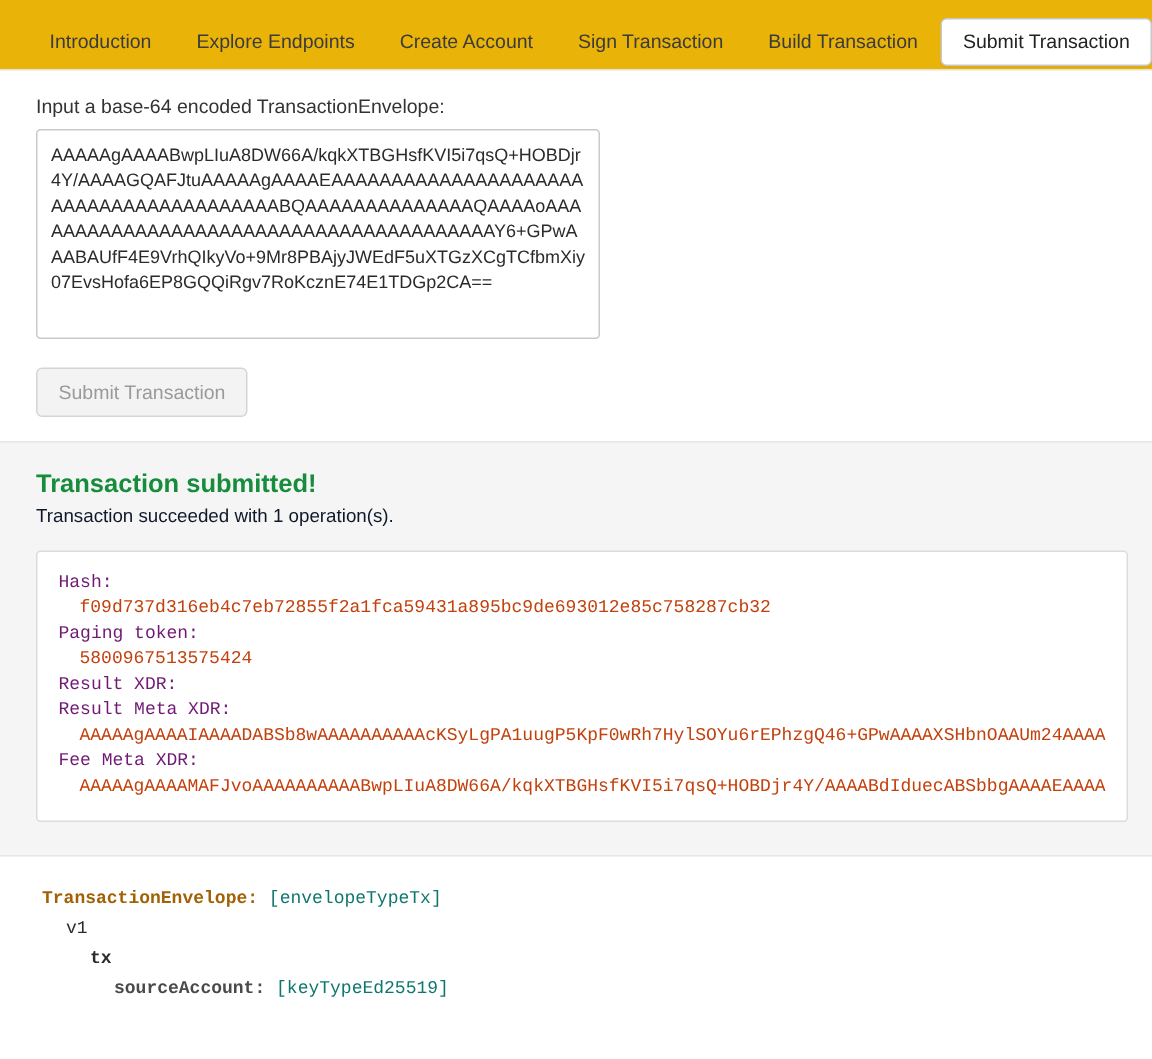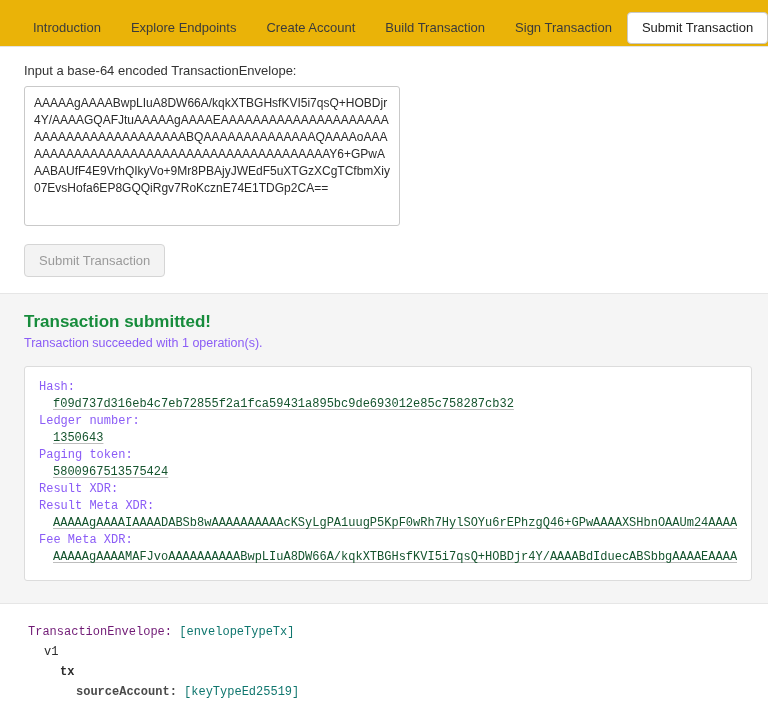--- a/index.html
+++ b/index.html
@@ -90,73 +90,72 @@
     padding: 18px 16px 22px 24px;
   }
   .result-title {
     color: #178c3c;
     font-size: 17px;
     font-weight: bold;
     margin: 0 0 4px 0;
   }
   .result-sub {
     font-size: 12.5px;
-    color: #8b5cf6;
+    color: #0f172a;
     margin-bottom: 16px;
   }
   .result-card {
     background: #ffffff;
     border: 1px solid #dcdcdc;
     border-radius: 3px;
     padding: 12px 14px 14px 14px;
     font-family: "Liberation Mono", monospace;
     font-size: 12px;
     line-height: 17px;
     overflow: hidden;
     white-space: nowrap;
   }
   .kv-key {
-    color: #8b5cf6;
+    color: #701a75;
   }
   .kv-val {
     display: block;
     padding-left: 14px;
-    color: #14532d;
-    text-decoration: underline;
+    color: #c2410c;
     text-decoration-color: #bdbdbd;
     text-underline-offset: 2px;
     white-space: nowrap;
     overflow: hidden;
   }
 
   
   .tree {
     padding: 18px 24px 0 28px;
     font-family: "Liberation Mono", monospace;
     font-size: 12px;
     line-height: 20px;
     color: #2b2b2b;
   }
   .tree-row { white-space: nowrap; overflow: hidden; }
-  .tree-root { font-weight: normal; color: #701a75; }
+  .tree-root { font-weight: bold; color: #a16207; }
   .lvl1 { padding-left: 16px; }
   .lvl2 { padding-left: 32px; font-weight: bold; }
   .lvl3 { padding-left: 48px; color: #6f6f6f; }
   .field-name { color: #4a4a4a; font-weight: bold; }
   .type-tag { color: #0f766e; font-weight: normal; text-align: center; }
 </style>
 </head>
 <body>
 
 <div class="tabbar">
   <div class="tab">Introduction</div>
   <div class="tab">Explore Endpoints</div>
   <div class="tab">Create Account</div>
+  <div class="tab">Sign Transaction</div>
   <div class="tab">Build Transaction</div>
-  <div class="tab">Sign Transaction</div>
   <div class="tab active">Submit Transaction</div>
 
 </div>
 
 <div class="input-section">
   <div class="input-label">Input a base-64 encoded TransactionEnvelope:</div>
   <textarea class="envelope-box" style="">AAAAAgAAAABwpLIuA8DW66A/kqkXTBGHsfKVI5i7qsQ+HOBDjr4Y/AAAAGQAFJtuAAAAAgAAAAEAAAAAAAAAAAAAAAAAAAAAAAAAAAAAAAAAAAAAAAABQAAAAAAAAAAAAAAQAAAAoAAAAAAAAAAAAAAAAAAAAAAAAAAAAAAAAAAAAAAAAY6+GPwAAABAUfF4E9VrhQIkyVo+9Mr8PBAjyJWEdF5uXTGzXCgTCfbmXiy07EvsHofa6EP8GQQiRgv7RoKcznE74E1TDGp2CA==</textarea>
   <div>
     <button class="submit-btn">Submit Transaction</button>
   </div>
@@ -164,24 +163,20 @@
 
 <div class="results">
   <div class="result-title">Transaction submitted!</div>
   <div class="result-sub">Transaction succeeded with 1 operation(s).</div>
   <div class="result-card">
     <div>
       <span class="kv-key">Hash:</span>
       <span class="kv-val">f09d737d316eb4c7eb72855f2a1fca59431a895bc9de693012e85c758287cb32</span>
     </div>
     <div>
-      <span class="kv-key">Ledger number:</span>
-      <span class="kv-val">1350643</span>
-    </div>
-    <div>
       <span class="kv-key">Paging token:</span>
       <span class="kv-val">5800967513575424</span>
     </div>
     <div>
       <span class="kv-key">Result XDR:</span>
     </div>
     <div>
       <span class="kv-key">Result Meta XDR:</span>
       <span class="kv-val">AAAAAgAAAAIAAAADABSb8wAAAAAAAAAAcKSyLgPA1uugP5KpF0wRh7HylSOYu6rEPhzgQ46+GPwAAAAXSHbnOAAUm24AAAABAAAAAAAAAAA</span>
     </div>

